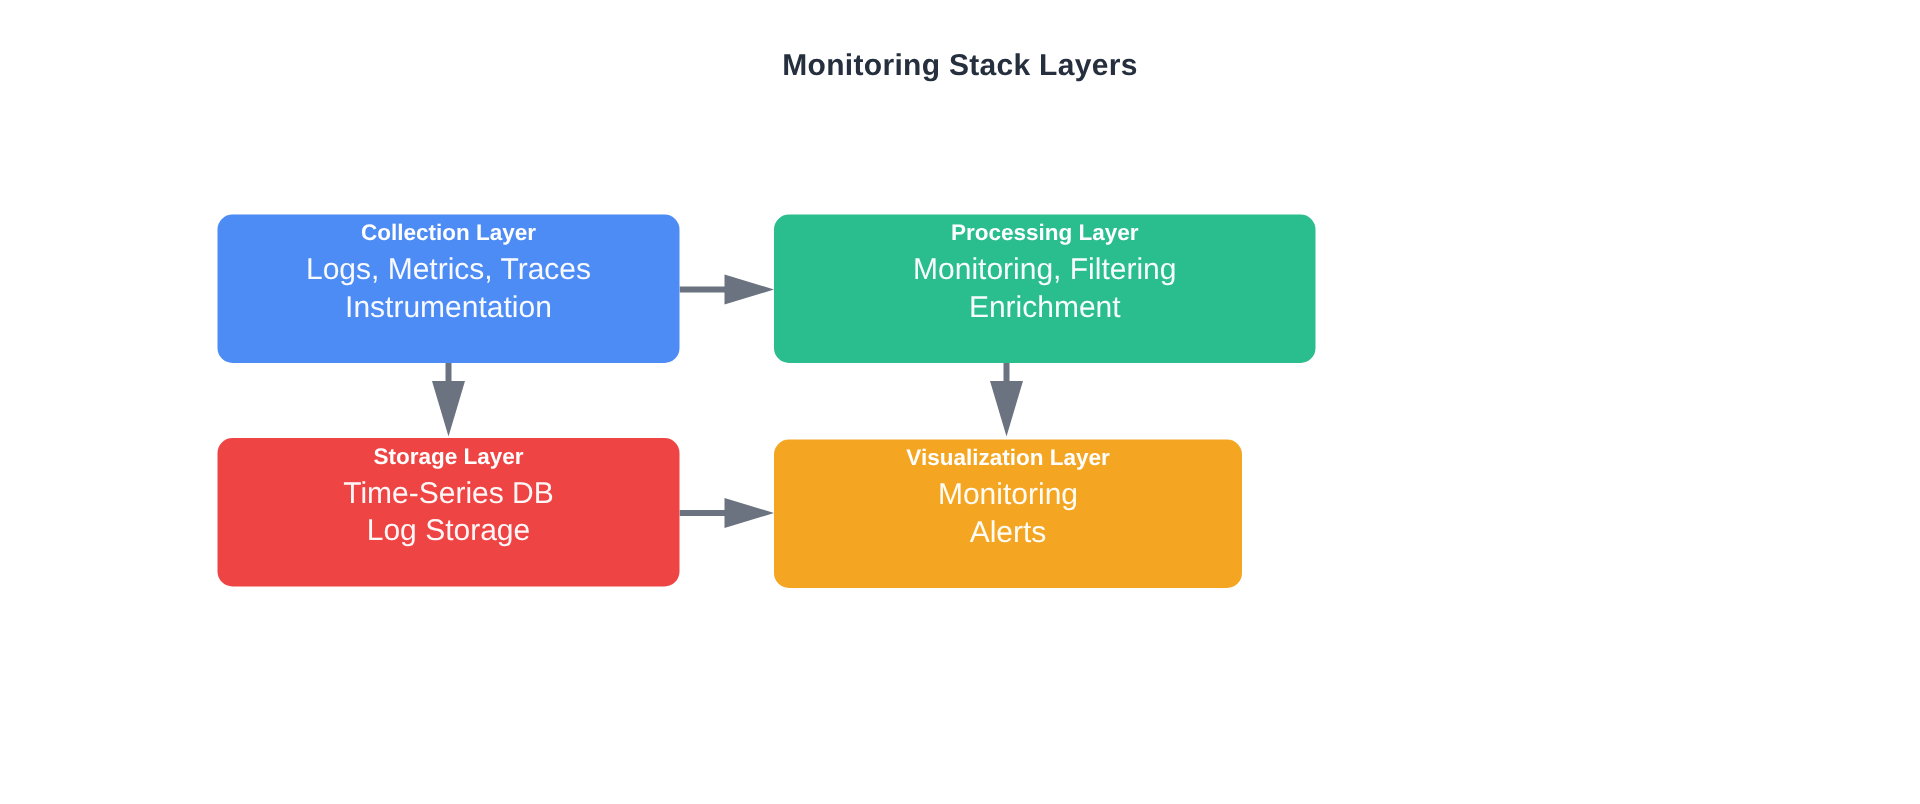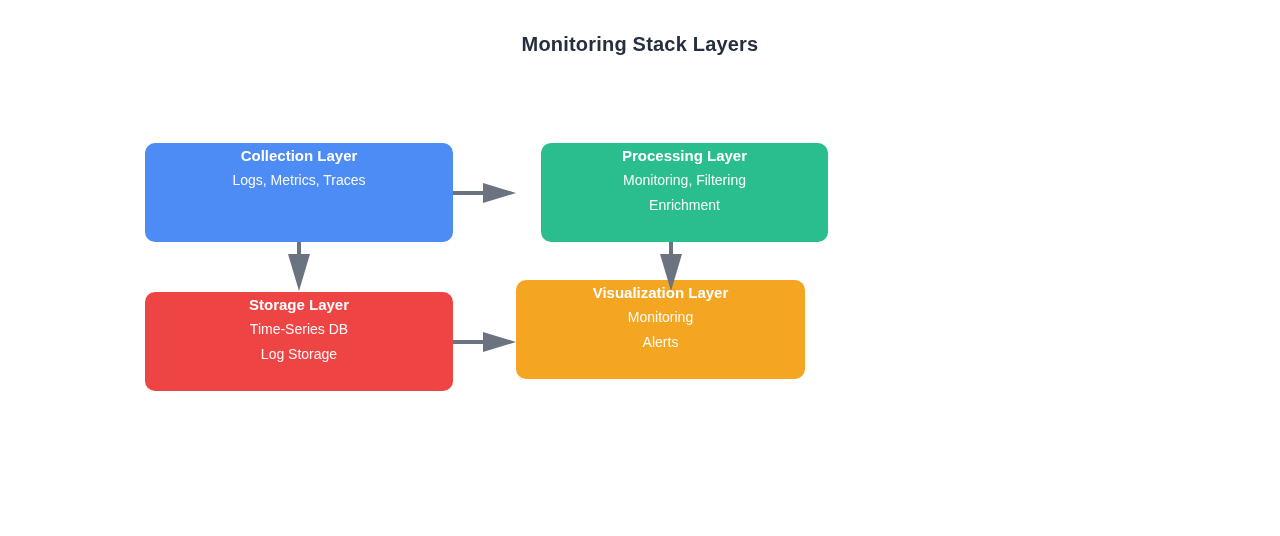--- a/index.html
+++ b/index.html
@@ -34,46 +34,47 @@
     text-align: center;
     box-sizing: border-box;
   }
   .node-title {
     font-size: 15px;
     font-weight: 700;
     line-height: 25px;
     color: #ffffff;
   }
   .node-line {
-    font-size: 14px;
+    font-size: 20px;
     font-weight: 400;
     line-height: 25px;
     color: rgba(255,255,255,0.96);
   }
   #node-collection    { left: 145px; top: 143px; width: 308px; }
-  #node-processing    { left: 541px; top: 143px; width: 287px; }
+  #node-processing    { left: 516px; top: 143px; width: 361px; }
   #node-storage       { left: 145px; top: 292px; width: 308px; }
-  #node-visualization { left: 516px; top: 280px; width: 289px; }
+  #node-visualization { left: 516px; top: 293px; width: 312px; }
 
   .arrow { position: absolute; }
   #arrow-collection-processing    { left: 453px; top: 178px; }
   #arrow-storage-visualization    { left: 453px; top: 327px; }
   #arrow-collection-storage       { left: 284px; top: 242px; }
   #arrow-processing-visualization { left: 656px; top: 242px; }
 </style>
 </head>
 <body>
 
 <div class="canvas">
 
   <div class="diagram-title">Monitoring Stack Layers</div>
 
   <div class="node" id="node-collection" style="background-color: rgb(77, 139, 245);">
     <div class="node-title">Collection Layer</div>
     <div class="node-line">Logs, Metrics, Traces</div>
+    <div class="node-line">Instrumentation</div>
   </div>
 
   <div class="node" id="node-processing" style="background-color: rgb(42, 189, 142);">
     <div class="node-title">Processing Layer</div>
     <div class="node-line">Monitoring, Filtering</div>
     <div class="node-line">Enrichment</div>
   </div>
 
   <div class="node" id="node-storage" style="background-color: #ef4444;">
     <div class="node-title">Storage Layer</div>

